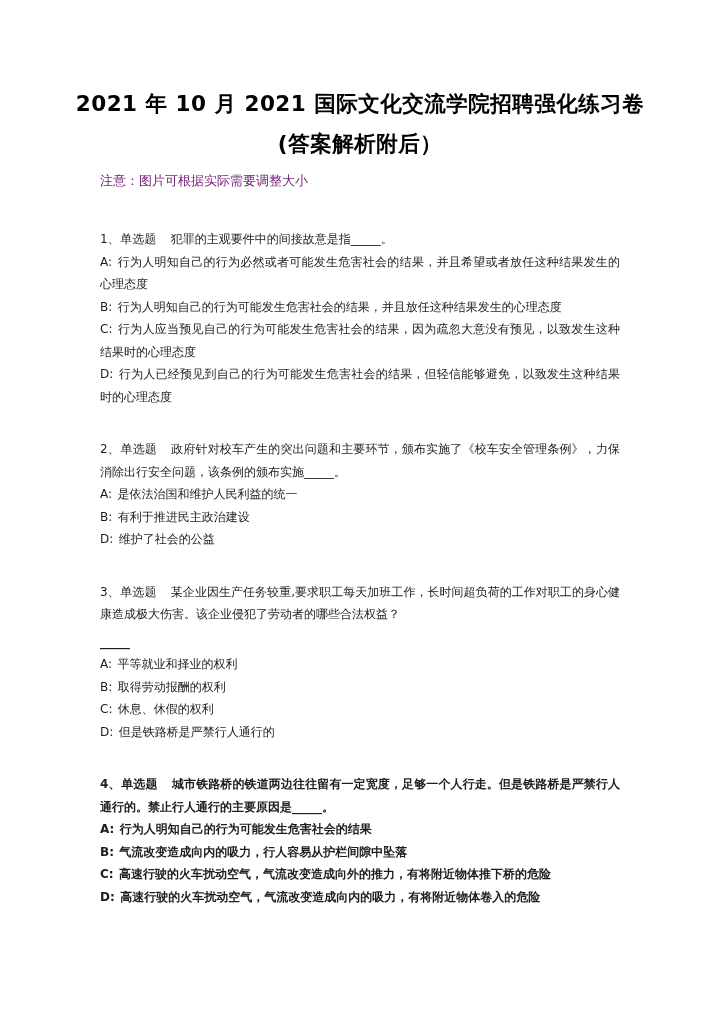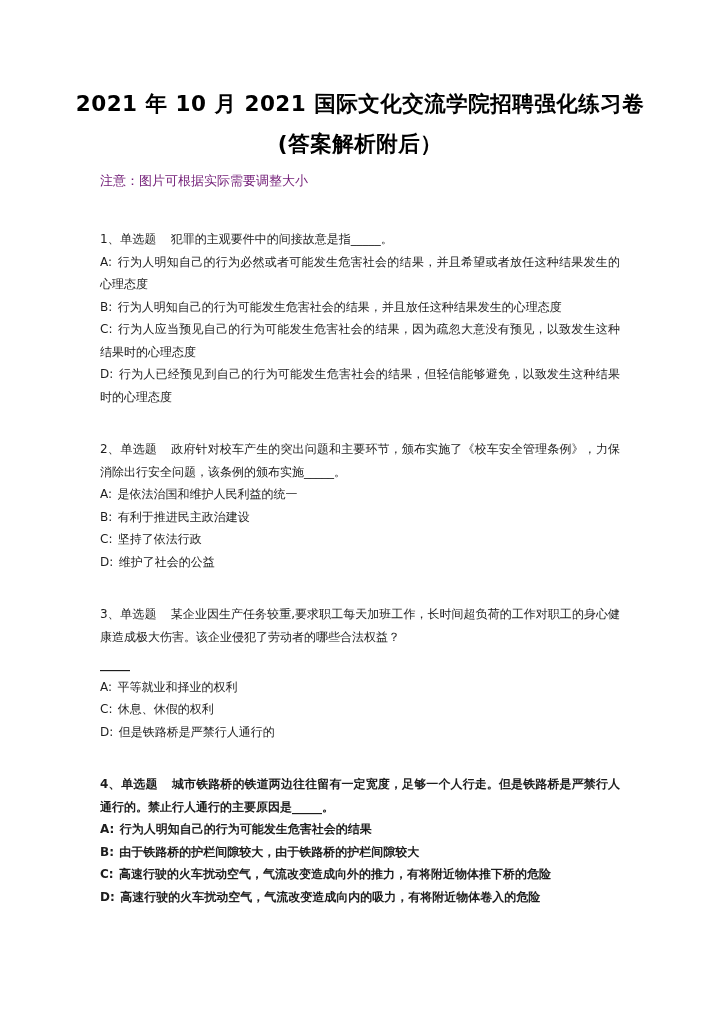--- a/index.html
+++ b/index.html
@@ -74,46 +74,46 @@
   </section>
 
   <section class="question">
     <p class="stem"><span class="qnum">2、</span><span class="qtype">单选题</span><span class="qtext">政府针对校车产生的突出问题和主要环节，颁布实施了《校车安全管理条例》，力保消除出行安全问题，该条例的颁布实施_____。</span></p>
 
     <div class="options">
   <p class="option"><span class="opt-label">A:</span><span class="opt-text">是依法治国和维护人民利益的统一</span></p>
 
   <p class="option"><span class="opt-label">B:</span><span class="opt-text">有利于推进民主政治建设</span></p>
 
-  <p class="option"><span class="opt-label">C:</span><span class="opt-text">坚持了依法行政</span></p>
 
   <p class="option"><span class="opt-label">D:</span><span class="opt-text">维护了社会的公益</span></p>
 </div>
   </section>
 
   <section class="question">
     <p class="stem"><span class="qnum">3、</span><span class="qtype">单选题</span><span class="qtext">某企业因生产任务较重,要求职工每天加班工作，长时间超负荷的工作对职工的身心健康造成极大伤害。该企业侵犯了劳动者的哪些合法权益？</span></p>
     <p class="stem-blank">_____</p>
     <div class="options">
   <p class="option"><span class="opt-label">A:</span><span class="opt-text">平等就业和择业的权利</span></p>
 
+  <p class="option"><span class="opt-label">B:</span><span class="opt-text">取得劳动报酬的权利</span></p>
 
   <p class="option"><span class="opt-label">C:</span><span class="opt-text">休息、休假的权利</span></p>
 
   <p class="option"><span class="opt-label">D:</span><span class="opt-text">但是铁路桥是严禁行人通行的</span></p>
 </div>
   </section>
 
   <section class="question">
     <p class="stem"><span class="qnum">4、</span><span class="qtype">单选题</span><span class="qtext">城市铁路桥的铁道两边往往留有一定宽度，足够一个人行走。但是铁路桥是严禁行人通行的。禁止行人通行的主要原因是_____。</span></p>
 
     <div class="options">
   <p class="option"><span class="opt-label">A:</span><span class="opt-text">行为人明知自己的行为可能发生危害社会的结果</span></p>
 
-  <p class="option"><span class="opt-label">B:</span><span class="opt-text">由于铁路桥的护栏间隙较大，由于铁路桥的护栏间隙较大</span></p>
+  <p class="option"><span class="opt-label">B:</span><span class="opt-text">气流改变造成向内的吸力，行人容易从护栏间隙中坠落</span></p>
 
   <p class="option"><span class="opt-label">C:</span><span class="opt-text">高速行驶的火车扰动空气，气流改变造成向外的推力，有将附近物体推下桥的危险</span></p>
 
   <p class="option"><span class="opt-label">D:</span><span class="opt-text">高速行驶的火车扰动空气，气流改变造成向内的吸力，有将附近物体卷入的危险</span></p>
 </div>
   </section>
 </div>
 </div>
 
 </body></html>

